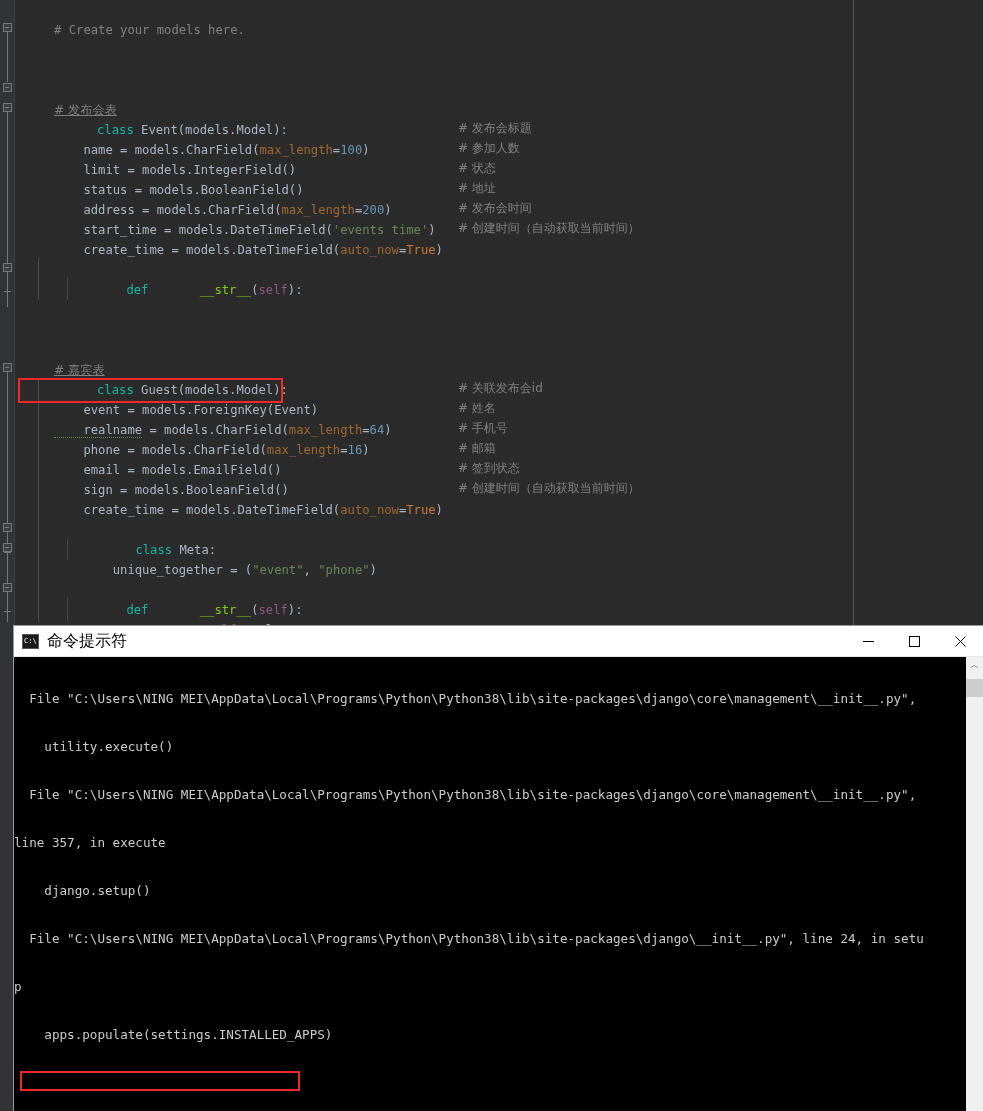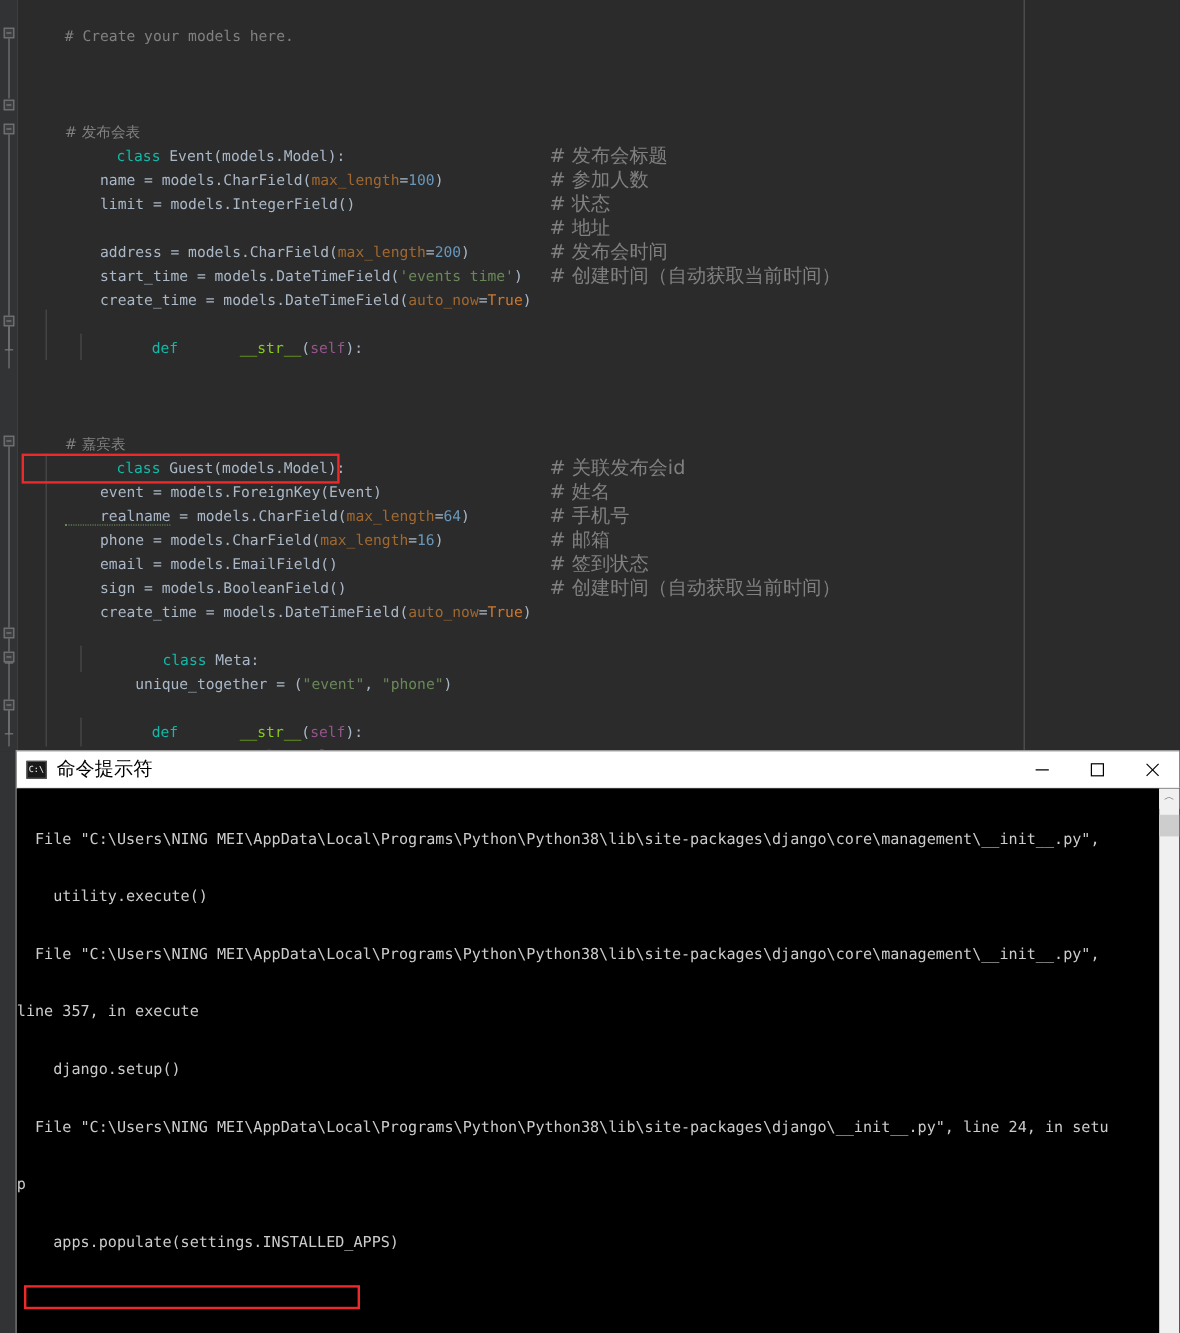--- a/index.html
+++ b/index.html
@@ -103,21 +103,21 @@
     width: 1px;
     background: #4b4b4b;
   }
 
   
   .cmt-col {
     position: absolute;
     left: 458px;
     color: #808080;
     font-family: "DejaVu Sans", "Liberation Sans", sans-serif;
-    font-size: 16px;
+    font-size: 12px;
     white-space: nowrap;
   }
 
   
   #editor-highlight {
     position: absolute;
     left: 18px;
     top: 378px;
     width: 265px;
     height: 25px;
@@ -193,20 +193,21 @@
     width: 965px;
     color: #cccccc;
     font-family: "DejaVu Sans Mono", "Liberation Mono", monospace;
     font-size: 12.6px;
     line-height: 16px;
     white-space: pre;
   }
   #cmd-text .tline { height: 16px; }
   .cn-cn {
     font-family: "DejaVu Sans", "Liberation Sans", sans-serif;
+    text-decoration: underline;
   }
 
   
   #cmd-scrollbar {
     position: absolute;
     right: 0; top: 0;
     width: 17px;
     height: 455px;
     background: #f0f0f0;
   }
@@ -298,20 +299,23 @@
     </div>
     
     <div class="ln" style="top:120px;position:absolute;">
       <span class="c-default">    name = models.CharField(</span><span class="c-kwarg">max_length</span><span class="c-default">=</span><span class="c-number">100</span><span class="c-default">)</span>
     </div>
     
     <div class="ln" style="top:140px;position:absolute;">
       <span class="c-default">    limit = models.IntegerField()</span>
     </div>
     
+    <div class="ln" style="top:160px;position:absolute;">
+      <span class="c-default">    status = models.BooleanField()</span>
+    </div>
     
     <div class="ln" style="top:180px;position:absolute;">
       <span class="c-default">    address = models.CharField(</span><span class="c-kwarg">max_length</span><span class="c-default">=</span><span class="c-number">200</span><span class="c-default">)</span>
     </div>
     
     <div class="ln" style="top:200px;position:absolute;">
       <span class="c-default">    start_time = models.DateTimeField(</span><span class="c-string">'events time'</span><span class="c-default">)</span>
     </div>
     
     <div class="ln" style="top:220px;position:absolute;">

